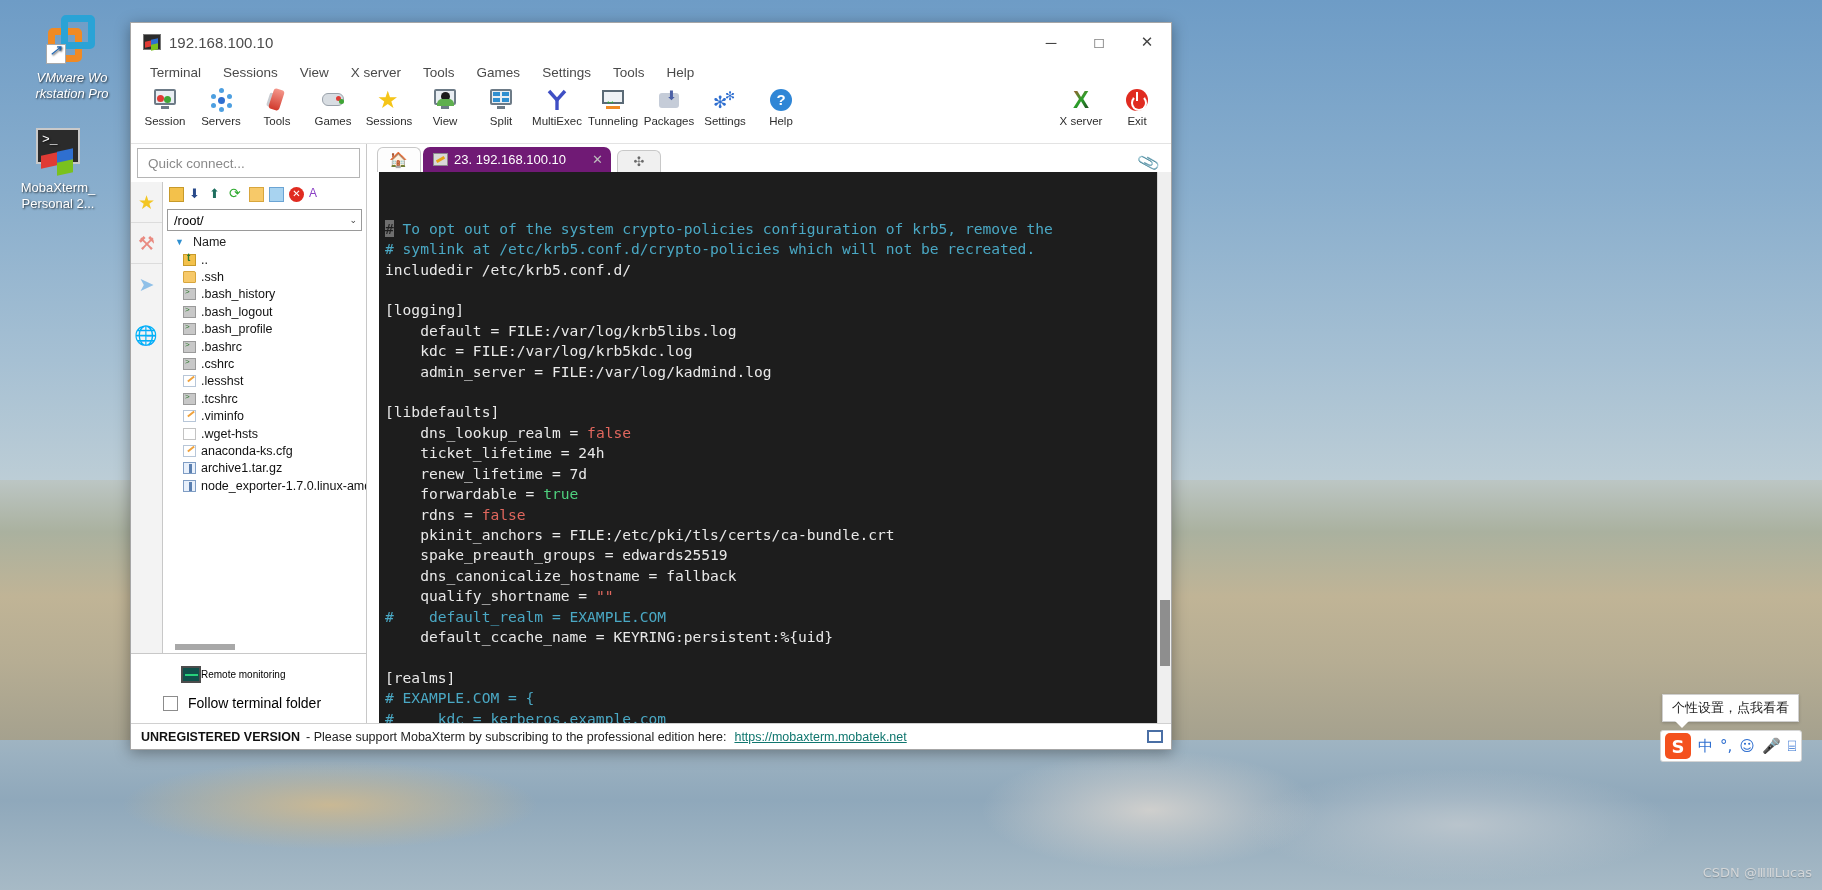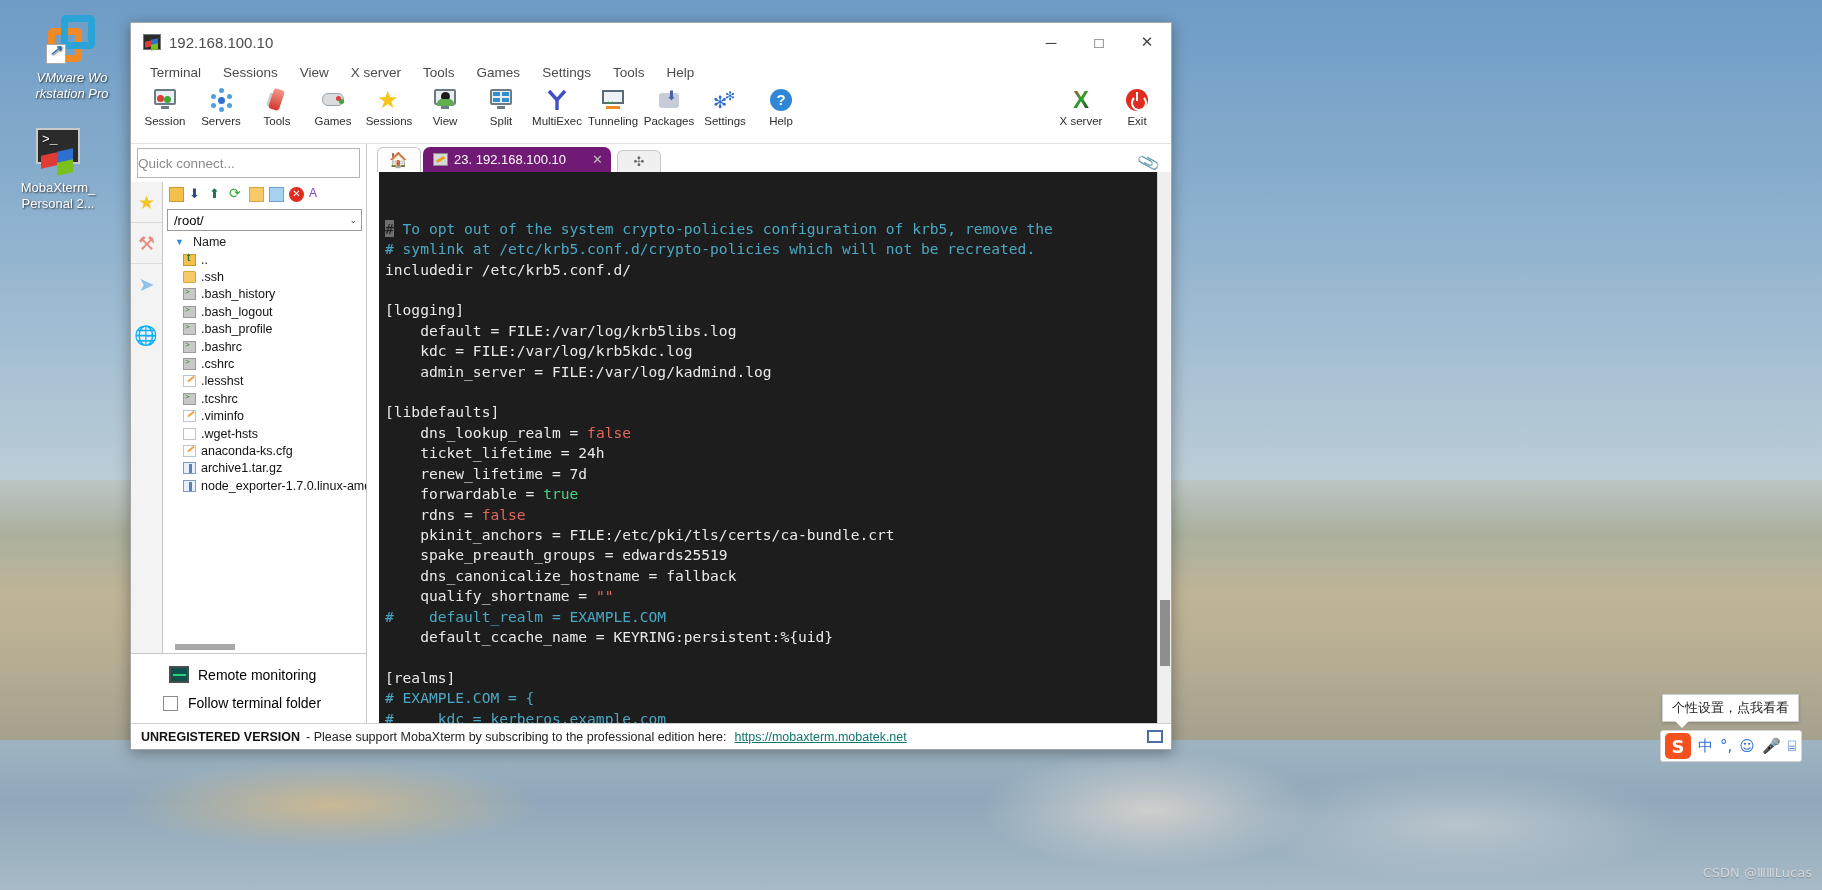--- a/index.html
+++ b/index.html
@@ -87,21 +87,21 @@
   .help-c{position:absolute;left:2px;top:2px;width:22px;height:22px;border-radius:50%;background:#2f86d6;color:#fff;text-align:center;font-size:15px;line-height:22px;font-weight:bold;}
   .xsrv{position:absolute;left:0;top:0;width:26px;height:26px;font-size:24px;line-height:26px;text-align:center;font-weight:bold;
     background:linear-gradient(135deg,#e03b35 0%,#2aa02a 50%,#1a1a1a 100%);-webkit-background-clip:text;background-clip:text;color:transparent;}
   .power{position:absolute;left:2px;top:2px;width:22px;height:22px;border-radius:50%;background:#e02b20;}
   .power:after{content:"";position:absolute;left:10px;top:3px;width:2px;height:9px;background:#fff;}
   .power:before{content:"";position:absolute;left:5px;top:6px;width:12px;height:12px;border:2px solid #fff;border-radius:50%;border-top-color:transparent;}
 
   
   .body-row{ flex:1; display:flex; min-height:0; }
   .left-pane{ width:236px; display:flex; flex-direction:column; border-right:1px solid #c8c8c8;}
-  .qc{ height:30px; margin:4px 6px 4px 6px; border:1px solid #b5b5b5; background:#fff; display:flex; align-items:center; }
+  .qc{ height:30px; margin:4px 6px 4px 6px; border:1px solid #b5b5b5; background:#fff; display:flex; align-items:center; padding-left:10px;}
   .qc span{ color:#8a8a8a; font-size:13.5px;}
   .lp-row{ flex:1; display:flex; min-height:0; }
   .vtabs{ width:32px; border-right:1px solid #c8c8c8; background:#f3f3f3; }
   .vtab{ height:41px; display:flex; align-items:center; justify-content:center; border-bottom:1px solid #dcdcdc; font-size:19px;}
   .vtab.sep{border-bottom:none;}
   .browser{ flex:1; display:flex; flex-direction:column; min-width:0; background:#fff;}
   .br-tools{ height:25px; display:flex; align-items:center; gap:5px; padding:0 6px; background:#fff;}
   .bt{ width:15px;height:15px; position:relative; }
   .pathbar{ margin:2px 4px 2px 4px; height:22px; border:1px solid #9a9a9a; display:flex; align-items:center; padding:0 4px 0 6px; font-size:13px;}
   .pathbar .caret{ margin-left:auto; font-size:9px; color:#444;}
@@ -116,21 +116,21 @@
   .ic-sh{background:#c8c8c8;border:1px solid #9a9a9a;}
   .ic-sh:after{content:">";position:absolute;left:1px;top:-2px;font-size:8px;color:#2f7a2f;}
   .ic-txt{background:#fff;border:1px solid #b7c6d8;}
   .ic-txt:after{content:"";position:absolute;left:3px;top:2px;width:8px;height:2px;background:#f0a23c;transform:rotate(-38deg);}
   .ic-blank{background:#fff;border:1px solid #c3c3c3;}
   .ic-arc{background:#e8f0fb;border:1px solid #7f9dc4;}
   .ic-arc:after{content:"";position:absolute;left:5px;top:1px;width:3px;height:9px;background:#5a7fb0;}
   .hscroll{ height:13px; background:#fff; display:flex; align-items:center; padding-left:12px;}
   .hscroll .thumb{ width:60px;height:6px;background:#a8a8a8;}
   .lp-bottom{ border-top:1px solid #c8c8c8; background:#fff;}
-  .rm{ display:flex; align-items:center; gap:9px; padding:12px 0 10px 38px; font-size:14px;}
+  .rm{ display:flex; align-items:center; padding:12px 0 10px 50px; font-size:10px;}
   .rm-ico{width:20px;height:17px;background:#10504a;border:2px solid #4c4c4c;position:relative;}
   .rm-ico:after{content:"";position:absolute;left:2px;top:6px;width:13px;height:2px;background:#27d07a;}
   .ftf{ display:flex; align-items:center; gap:10px; padding:2px 0 12px 32px; font-size:14px;}
   .cbx{ width:15px;height:15px;border:1px solid #8c8c8c;background:#fff;}
 
   
   .term-pane{ flex:1; display:flex; flex-direction:column; min-width:0; }
   .tabstrip{ height:28px; background:#fff; display:flex; align-items:flex-end; padding-left:10px;}
   .home-tab{ width:44px;height:25px;border:1px solid #c8c8c8;border-bottom:none;border-radius:6px 6px 0 0;
      background:#fdfdfd; display:flex;align-items:center;justify-content:center;}

